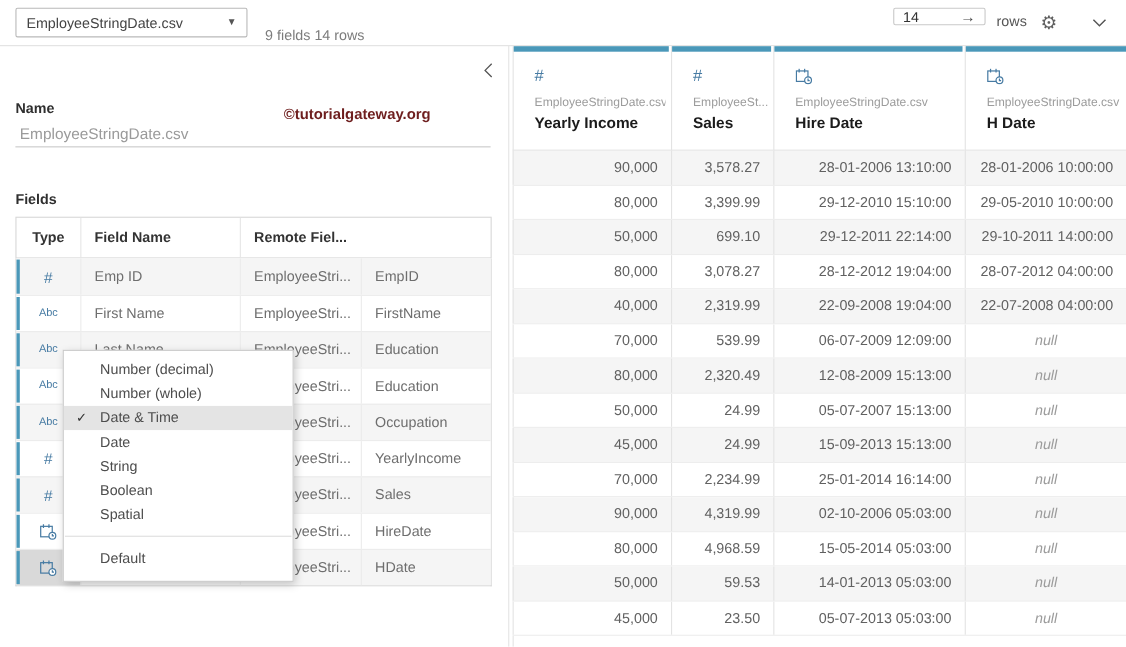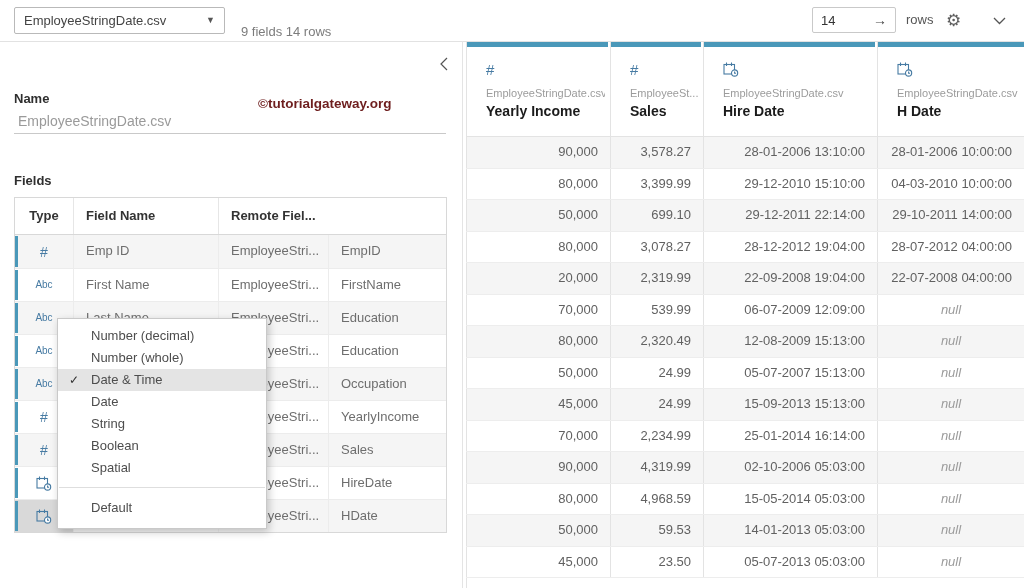--- a/index.html
+++ b/index.html
@@ -8,21 +8,21 @@
     background:#fff;font-family:"Liberation Sans",sans-serif;
     -webkit-font-smoothing:antialiased;
   }
   
   .toolbar{position:absolute;left:0;top:0;width:1024px;height:41px;background:#fff;border-bottom:1px solid #e2e2e2;}
   .conn-dd{position:absolute;left:14px;top:7px;width:211px;height:27px;box-sizing:border-box;
     border:1px solid #b9b9b9;border-radius:2px;display:flex;align-items:center;justify-content:space-between;
     padding:0 9px;font-size:13px;color:#444;cursor:default;background:#fff;}
   .dd-caret{font-size:9px;color:#555;line-height:1;}
   .summary{position:absolute;left:241px;top:12px;line-height:40px;font-size:13px;color:#7c7c7c;}
-  .rows-box{position:absolute;left:812px;top:7px;width:84px;height:26px;box-sizing:border-box;
+  .rows-box{position:absolute;left:812px;top:7px;width:84px;height:16px;box-sizing:border-box;
     border:1px solid #c9c9c9;border-radius:2px;display:flex;align-items:center;background:#fff;}
   .rows-input{border:none;outline:none;width:44px;padding:0 0 0 8px;font-size:13px;color:#333;font-family:inherit;background:transparent;}
   .rows-go{margin-left:auto;padding-right:8px;color:#444;font-size:14px;line-height:1;}
   .rows-label{position:absolute;left:906px;top:0;line-height:40px;font-size:13px;color:#555;}
   .gear-btn{position:absolute;left:946px;top:0;line-height:41px;font-size:17px;color:#5f5f5f;}
   .tb-chevron{position:absolute;left:993px;top:17px;line-height:0;}
   
   .panel-divider{position:absolute;left:462px;top:41px;bottom:0;width:1px;background:#e4e4e4;}
   .collapse-btn{position:absolute;left:440px;top:57px;line-height:0;}
   .name-label{position:absolute;left:14px;top:91px;font-size:13px;font-weight:bold;color:#2f2f2f;}
@@ -270,36 +270,36 @@
       <div class="dg-row alt">
         <div class="dg-cell" style="width: 144px;">90,000</div>
         <div class="dg-cell" style="width: 93px;">3,578.27</div>
         <div class="dg-cell" style="width: 174px;">28-01-2006 13:10:00</div>
         <div class="dg-cell" style="width: 147px;">28-01-2006 10:00:00</div>
       </div>
       <div class="dg-row">
         <div class="dg-cell" style="width: 144px;">80,000</div>
         <div class="dg-cell" style="width: 93px;">3,399.99</div>
         <div class="dg-cell" style="width: 174px;">29-12-2010 15:10:00</div>
-        <div class="dg-cell" style="width: 147px;">04-03-2010 10:00:00</div>
+        <div class="dg-cell" style="width: 147px;">29-05-2010 10:00:00</div>
       </div>
       <div class="dg-row alt">
         <div class="dg-cell" style="width: 144px;">50,000</div>
         <div class="dg-cell" style="width: 93px;">699.10</div>
         <div class="dg-cell" style="width: 174px;">29-12-2011 22:14:00</div>
         <div class="dg-cell" style="width: 147px;">29-10-2011 14:00:00</div>
       </div>
       <div class="dg-row">
         <div class="dg-cell" style="width: 144px;">80,000</div>
         <div class="dg-cell" style="width: 93px;">3,078.27</div>
         <div class="dg-cell" style="width: 174px;">28-12-2012 19:04:00</div>
         <div class="dg-cell" style="width: 147px;">28-07-2012 04:00:00</div>
       </div>
       <div class="dg-row alt">
-        <div class="dg-cell" style="width: 144px;">20,000</div>
+        <div class="dg-cell" style="width: 144px;">40,000</div>
         <div class="dg-cell" style="width: 93px;">2,319.99</div>
         <div class="dg-cell" style="width: 174px;">22-09-2008 19:04:00</div>
         <div class="dg-cell" style="width: 147px;">22-07-2008 04:00:00</div>
       </div>
       <div class="dg-row">
         <div class="dg-cell" style="width: 144px;">70,000</div>
         <div class="dg-cell" style="width: 93px;">539.99</div>
         <div class="dg-cell" style="width: 174px;">06-07-2009 12:09:00</div>
         <div class="dg-cell null" style="width: 147px;">null</div>
       </div>

